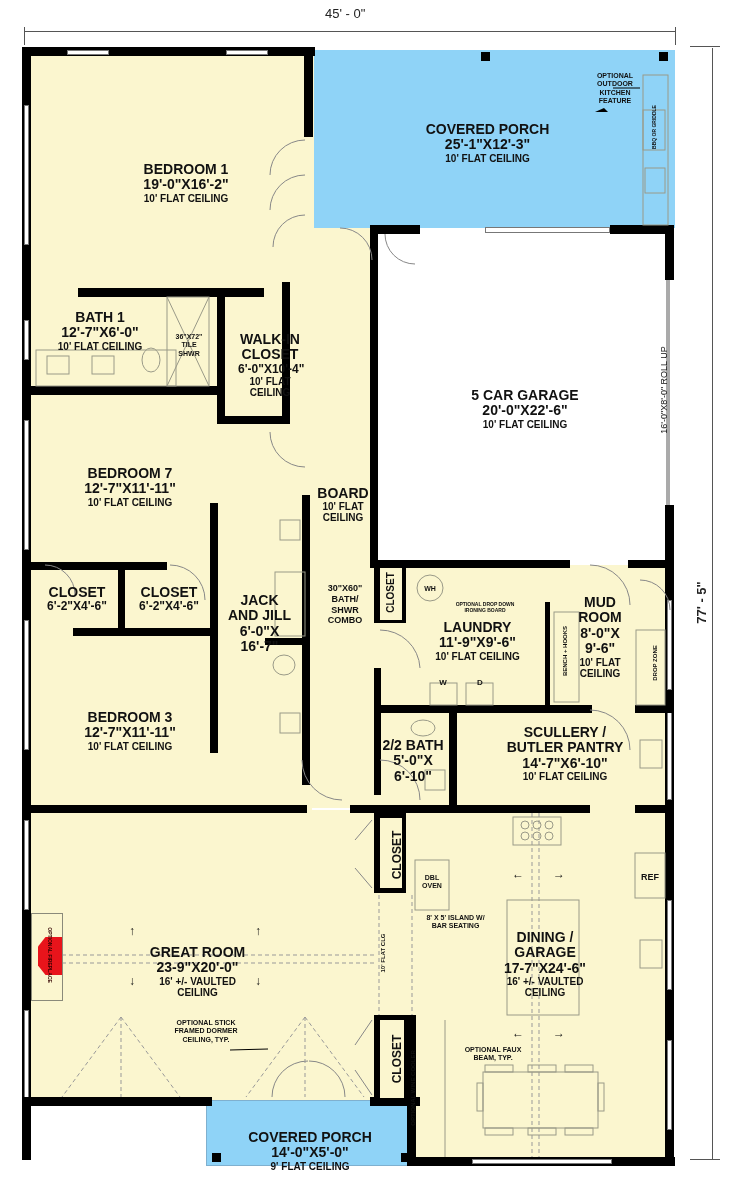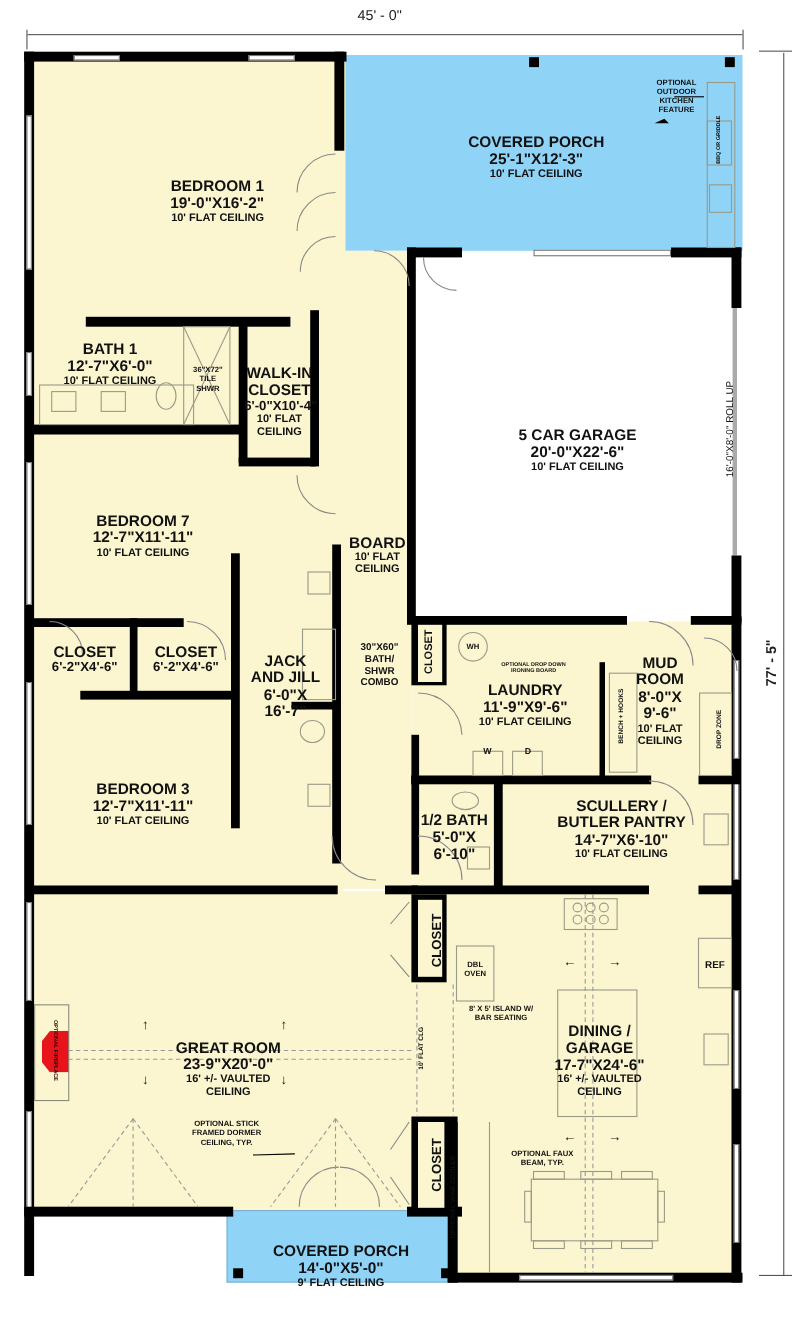--- a/index.html
+++ b/index.html
@@ -200,42 +200,42 @@
 
 <div class="post" style="left:481px;top:52px;"></div>
 <div class="post" style="left:659px;top:52px;"></div>
 <div class="post" style="left:212px;top:1153px;"></div>
 <div class="post" style="left:401px;top:1153px;"></div>
 
 <div class="abs" style="left:38px;top:937px;width:25px;height:38px;background:#e8141b;clip-path:polygon(30% 0,100% 0,100% 100%,30% 100%,0 75%,0 25%);"></div>
 <div class="vert" style="left:22px;top:952px;font-size:5px;color:#300;transform:rotate(90deg);">OPTIONAL FIREPLACE</div>
 <div class="fix" style="left:31px;top:913px;width:32px;height:88px;"></div>
 
-<div class="label" style="left:100px;top:162px;width:140px;text-align:right;">
+<div class="label" style="left:116px;top:162px;width:140px;">
   <span class="n">BEDROOM 1</span>
   <span class="d">19'-0"X16'-2"</span>
   <span class="c">10' FLAT CEILING</span>
 </div>
 
 <div class="label" style="left:400px;top:122px;width:175px;">
   <span class="n">COVERED PORCH</span>
   <span class="d">25'-1"X12'-3"</span>
   <span class="c">10' FLAT CEILING</span>
 </div>
 <div class="small" style="left:590px;top:72px;width:50px;">OPTIONAL OUTDOOR KITCHEN FEATURE</div>
 <div class="vert" style="left:632px;top:124px;font-size:5px;transform:rotate(-90deg);">BBQ OR GRIDDLE</div>
 
 <div class="label" style="left:40px;top:310px;width:120px;">
   <span class="n">BATH 1</span>
   <span class="d">12'-7"X6'-0"</span>
   <span class="c">10' FLAT CEILING</span>
 </div>
 <div class="small" style="left:170px;top:333px;width:38px;">36"X72" TILE SHWR</div>
 
-<div class="label" style="left:222px;top:332px;width:64px;">
+<div class="label" style="left:238px;top:332px;width:64px;">
   <span class="n">WALK-IN</span>
   <span class="n">CLOSET</span>
   <span class="c" style="font-size:12px;">6'-0"X10'-4"</span>
   <span class="c">10' FLAT</span>
   <span class="c">CEILING</span>
 </div>
 
 <div class="label" style="left:440px;top:388px;width:170px;">
   <span class="n">5 CAR GARAGE</span>
   <span class="d">20'-0"X22'-6"</span>
@@ -293,33 +293,33 @@
 <div class="vert" style="left:540px;top:648px;font-size:6px;transform:rotate(-90deg);">BENCH + HOOKS</div>
 <div class="vert" style="left:637px;top:660px;font-size:6px;transform:rotate(-90deg);">DROP ZONE</div>
 
 <div class="label" style="left:55px;top:710px;width:150px;">
   <span class="n">BEDROOM 3</span>
   <span class="d">12'-7"X11'-11"</span>
   <span class="c">10' FLAT CEILING</span>
 </div>
 
 <div class="label" style="left:378px;top:738px;width:70px;">
-  <span class="n">1/2 BATH</span>
+  <span class="n">2/2 BATH</span>
   <span class="d">5'-0"X</span>
   <span class="d">6'-10"</span>
 </div>
 
 <div class="label" style="left:490px;top:725px;width:150px;">
   <span class="n">SCULLERY /</span>
   <span class="n">BUTLER PANTRY</span>
   <span class="d">14'-7"X6'-10"</span>
   <span class="c">10' FLAT CEILING</span>
 </div>
 
-<div class="label" style="left:140px;top:945px;width:135px;">
+<div class="label" style="left:130px;top:945px;width:135px;">
   <span class="n">GREAT ROOM</span>
   <span class="d">23-9"X20'-0"</span>
   <span class="c">16' +/- VAULTED</span>
   <span class="c">CEILING</span>
 </div>
 <div class="arrow" style="left:129px;top:925px;">↑</div>
 <div class="arrow" style="left:129px;top:975px;">↓</div>
 <div class="arrow" style="left:255px;top:925px;">↑</div>
 <div class="arrow" style="left:255px;top:975px;">↓</div>
 <div class="small" style="left:170px;top:1019px;width:72px;">OPTIONAL STICK FRAMED DORMER CEILING, TYP.</div>

